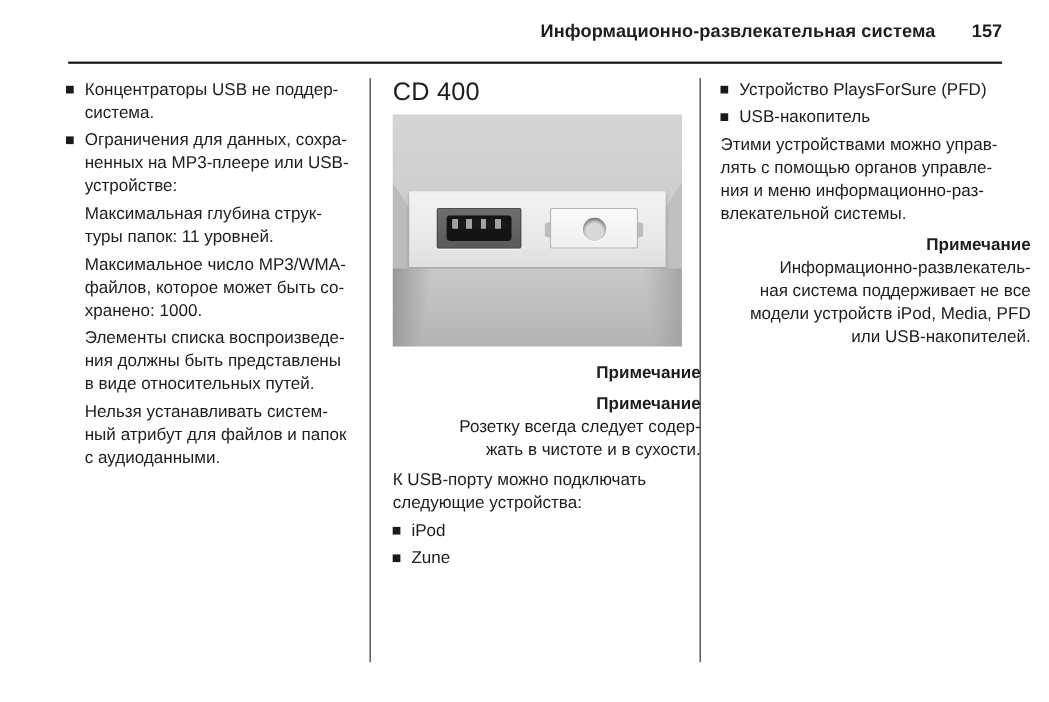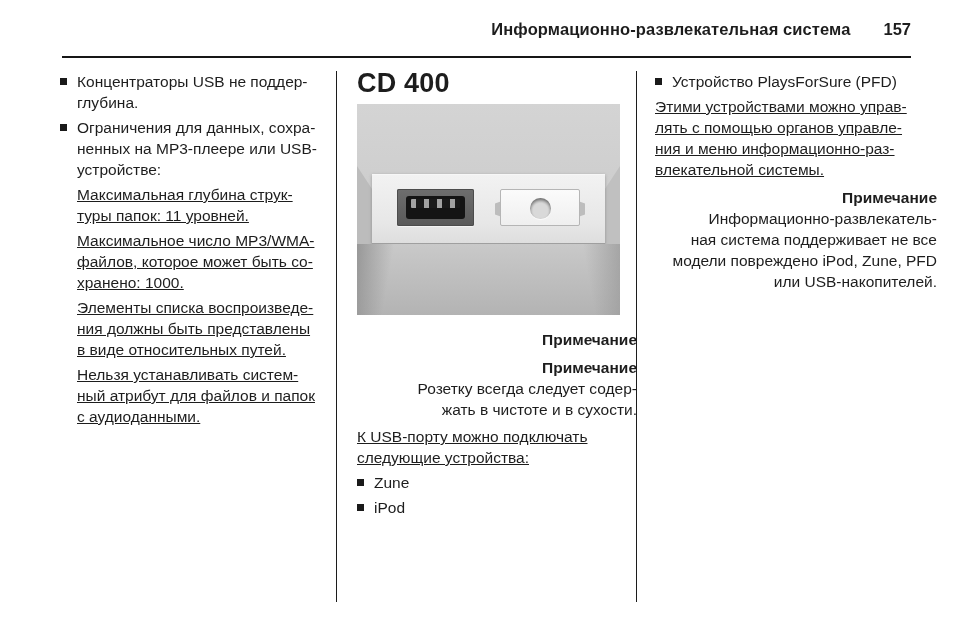--- a/index.html
+++ b/index.html
@@ -28,26 +28,26 @@
 
   
   .col{position:absolute;top:71px;font-size:15.5px;line-height:21px;}
   .col-left{left:60px;width:278px;}
   .col-mid{left:357px;width:280px;}
   .col-right{left:655px;width:282px;}
 
   .lines{white-space:pre-line;}
   .bullet-row{display:flex;gap:10px;margin:0 0 4px 0;}
   .bullet-marker{flex:0 0 7px;width:7px;height:7px;background:#1a1a1a;margin-top:7px;}
-  .para{padding-left:17px;margin:0 0 4px 0;text-decoration:underline;}
+  .para{padding-left:17px;margin:0 0 4px 0;}
   .para.flush{padding-left:0;}
   .note{margin:7px 0 4px 7px;text-align:right;}
   .note-label{font-weight:bold;}
 
-  .mid-heading{font-size:27px;font-weight:bold;line-height:22px;margin:1px 0 10px 0;letter-spacing:.2px;}
+  .mid-heading{font-size:23px;font-weight:normal;line-height:22px;margin:1px 0 10px 0;letter-spacing:.2px;}
 
   
   .photo{
     position:relative;width:263px;height:211px;margin:0 0 14px 0;overflow:hidden;
     background:linear-gradient(180deg,#d4d4d4 0%,#cdcdcd 45%,#c7c7c7 100%);
   }
   .ph-wall-left{
     position:absolute;left:0;top:56px;width:17px;height:100px;
     background:#bcbcbc;clip-path:polygon(0 6%,100% 32%,100% 100%,0 100%);
   }
@@ -111,21 +111,21 @@
   </div>
   <div class="header-rule"></div>
 
   <div class="divider d1"></div>
   <div class="divider d2"></div>
 
   <div class="col col-left">
     <div class="bullet-row">
       <span class="bullet-marker"></span>
       <span class="lines">Концентраторы USB не поддер-
-глубина.</span>
+система.</span>
     </div>
     <div class="bullet-row">
       <span class="bullet-marker"></span>
       <span class="lines">Ограничения для данных, сохра-
 ненных на MP3-плеере или USB-
 устройстве:</span>
     </div>
     <div class="para lines">Максимальная глубина струк-
 туры папок: 11 уровней.</div>
     <div class="para lines">Максимальное число MP3/WMA-
@@ -166,41 +166,45 @@
       <div class="note-label">Примечание</div>
       <div class="lines">Розетку всегда следует содер-
 жать в чистоте и в сухости.</div>
     </div>
 
     <div class="para flush lines" style="margin-top:6px;">К USB-порту можно подключать
 следующие устройства:</div>
 
     <div class="bullet-row">
       <span class="bullet-marker"></span>
+      <span class="lines">iPod</span>
+    </div>
+    <div class="bullet-row">
+      <span class="bullet-marker"></span>
       <span class="lines">Zune</span>
     </div>
-    <div class="bullet-row">
-      <span class="bullet-marker"></span>
-      <span class="lines">iPod</span>
-    </div>
   </div>
 
   <div class="col col-right">
     <div class="bullet-row">
       <span class="bullet-marker"></span>
       <span class="lines">Устройство PlaysForSure (PFD)</span>
+    </div>
+    <div class="bullet-row">
+      <span class="bullet-marker"></span>
+      <span class="lines">USB-накопитель</span>
     </div>
 
     <div class="para flush lines">Этими устройствами можно управ-
 лять с помощью органов управле-
 ния и меню информационно-раз-
 влекательной системы.</div>
 
     <div class="note">
       <div class="note-label">Примечание</div>
       <div class="lines">Информационно-развлекатель-
 ная система поддерживает не все
-модели повреждено iPod, Zune, PFD
+модели устройств iPod, Media, PFD
 или USB-накопителей.</div>
     </div>
   </div>
 
 </div>
 
 </body></html>

